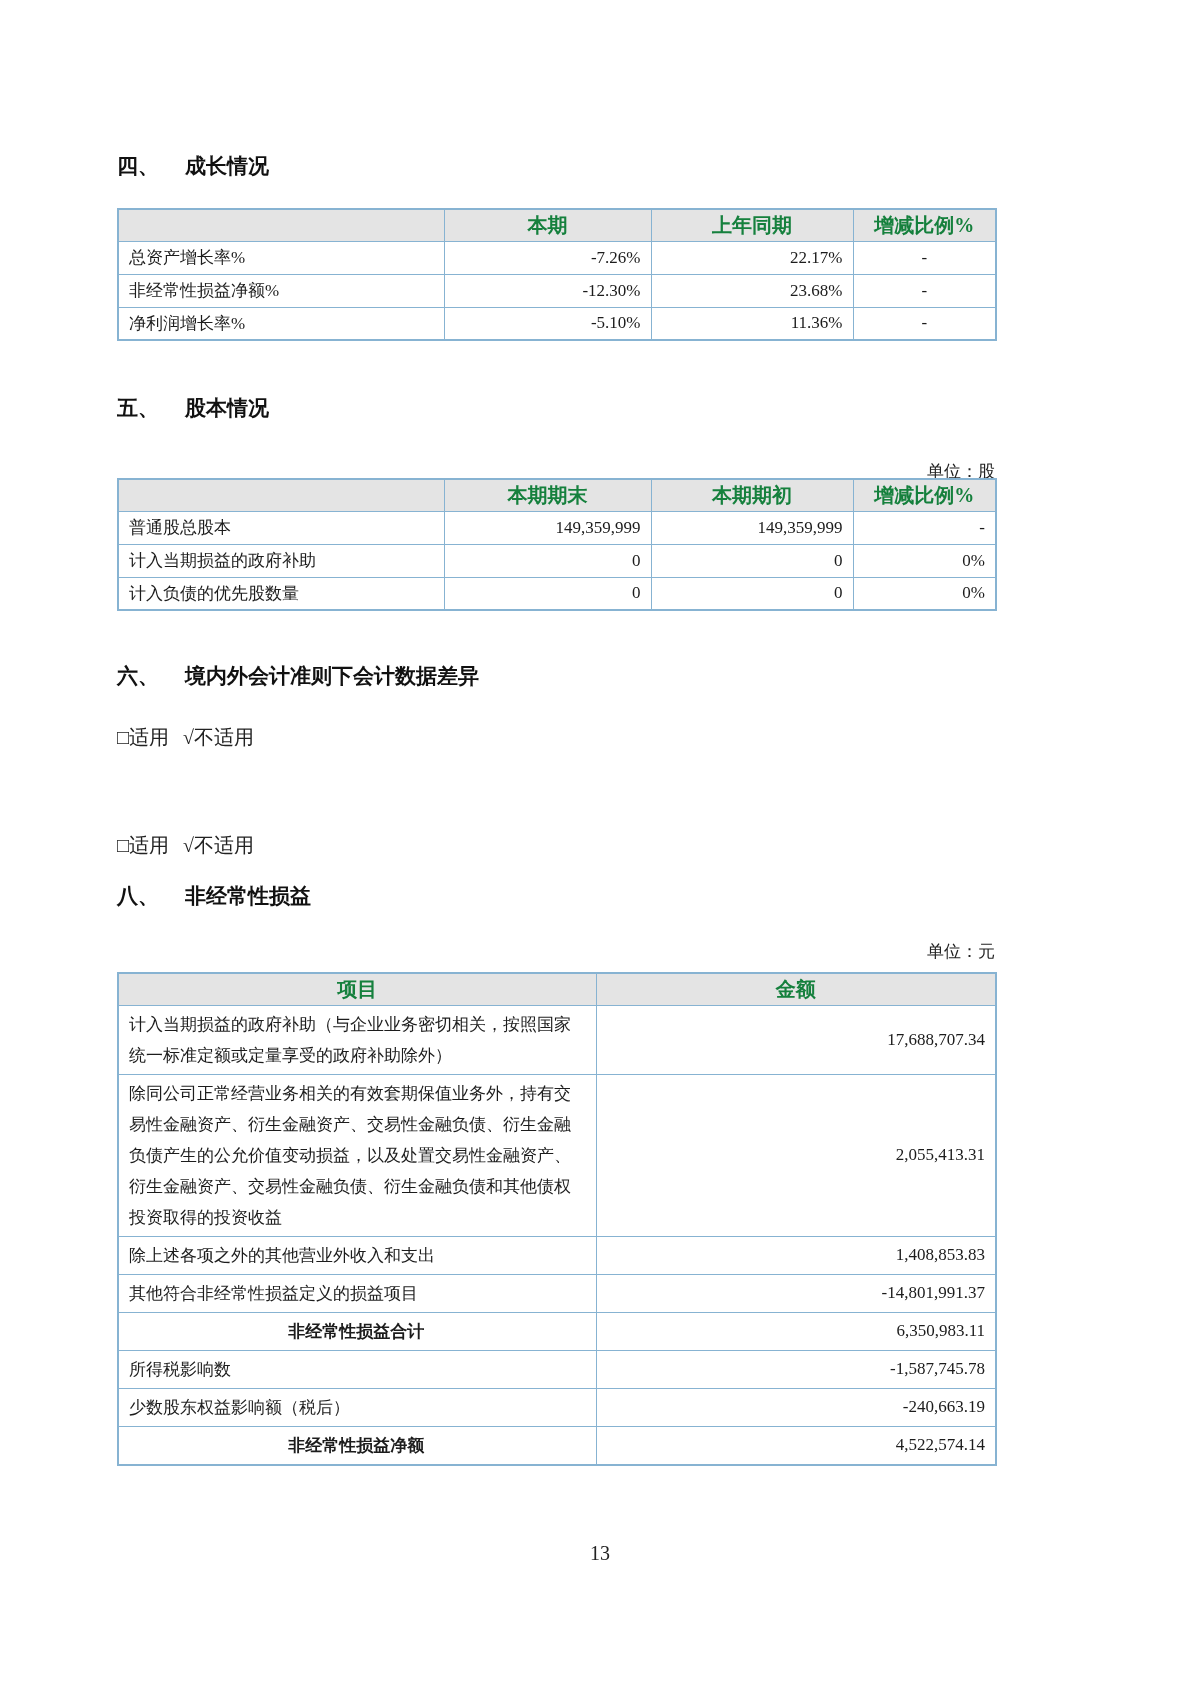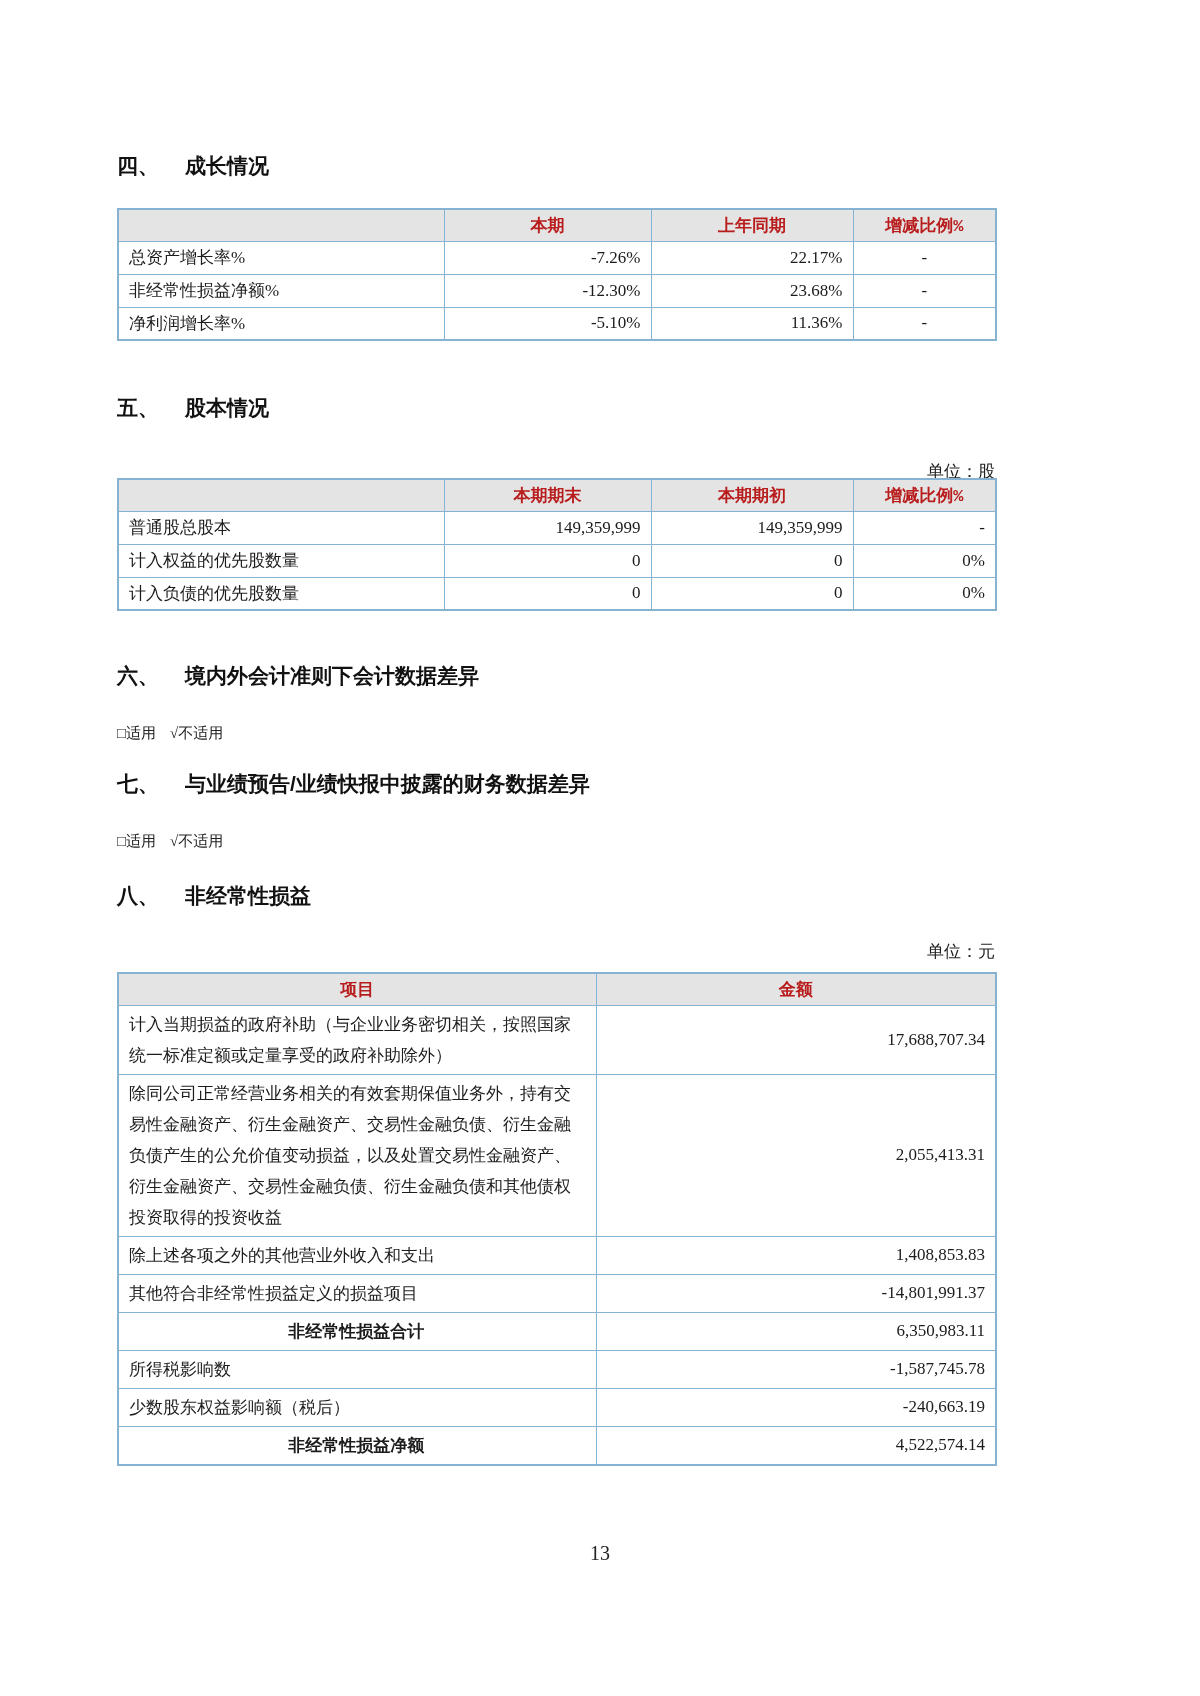--- a/index.html
+++ b/index.html
@@ -13,43 +13,43 @@
 
   .sec-heading {
     position:absolute; left:117px;
     font-family:"Liberation Sans","DejaVu Sans",sans-serif;
     font-weight:bold; font-size:21px; color:#111;
     white-space:nowrap;
   }
   .sec-num { display:inline-block; width:68px; }
 
   .applicability {
-    position:absolute; left:117px; font-size:15px; color:#222; white-space:nowrap;
+    position:absolute; left:117px; font-size:20px; color:#222; white-space:nowrap;
   }
   .applicability .gap { display:inline-block; width:14px; }
 
   .unit-line {
     position:absolute; left:117px; width:878px; text-align:right;
     font-size:17px; color:#222;
   }
 
   table.rpt {
     position:absolute; left:117px; width:878px;
     border-collapse:collapse; table-layout:fixed;
     font-size:17px;
   }
   table.rpt td, table.rpt th {
     border:1px solid #87b3d2; overflow:hidden;
     padding:0 10px; height:33px; vertical-align:middle;
   }
   table.rpt { border:2px solid #87b3d2; }
   table.rpt th {
     background:#e4e4e4; font-weight:bold; text-align:center;
-    font-family:Liberation Mono, monospace;
-    font-size:17px; color:#b91c1c; height:32px;
+    font-family:Liberation Serif, serif;
+    font-size:20px; color:#15803d; height:32px;
   }
   td.c-label { text-align:left; }
   td.c-num   { text-align:right; }
   td.c-center{ text-align:center; }
 
   #nonrec-table td.c-item { line-height:31px; padding:3px 12px 3px 10px; }
   #nonrec-table tr.total-row td.c-item {
     text-align:center; font-weight:bold;
     font-family:"Liberation Sans","DejaVu Sans",sans-serif;
     height:34px;
@@ -134,44 +134,41 @@
       <th>本期期初</th>
       <th>增减比例%</th>
     </tr>
     <tr>
       <td class="c-label">普通股总股本</td>
       <td class="c-num">149,359,999</td>
       <td class="c-num">149,359,999</td>
       <td class="c-num">-</td>
     </tr>
     <tr>
-      <td class="c-label">计入权益的优先股数量</td>
+      <td class="c-label">计入当期损益的政府补助</td>
       <td class="c-num">0</td>
       <td class="c-num">0</td>
       <td class="c-num">0%</td>
     </tr>
     <tr>
       <td class="c-label">计入负债的优先股数量</td>
       <td class="c-num">0</td>
       <td class="c-num">0</td>
       <td class="c-num">0%</td>
     </tr>
   </tbody>
     </table>
 
   <div class="sec-heading" id="heading-6">
     <span class="sec-num">六、</span><span class="sec-title">境内外会计准则下会计数据差异</span>
   </div>
   <div class="applicability" id="applic-6">
     <span>□适用</span><span class="gap"></span><span>√不适用</span>
   </div>
 
-  <div class="sec-heading" id="heading-7">
-    <span class="sec-num">七、</span><span class="sec-title">与业绩预告/业绩快报中披露的财务数据差异</span>
-  </div>
   <div class="applicability" id="applic-7">
     <span>□适用</span><span class="gap"></span><span>√不适用</span>
   </div>
 
   <div class="sec-heading" id="heading-8">
     <span class="sec-num">八、</span><span class="sec-title">非经常性损益</span>
   </div>
 
   <div class="unit-line" id="unit-yuan">单位：元</div>
 

